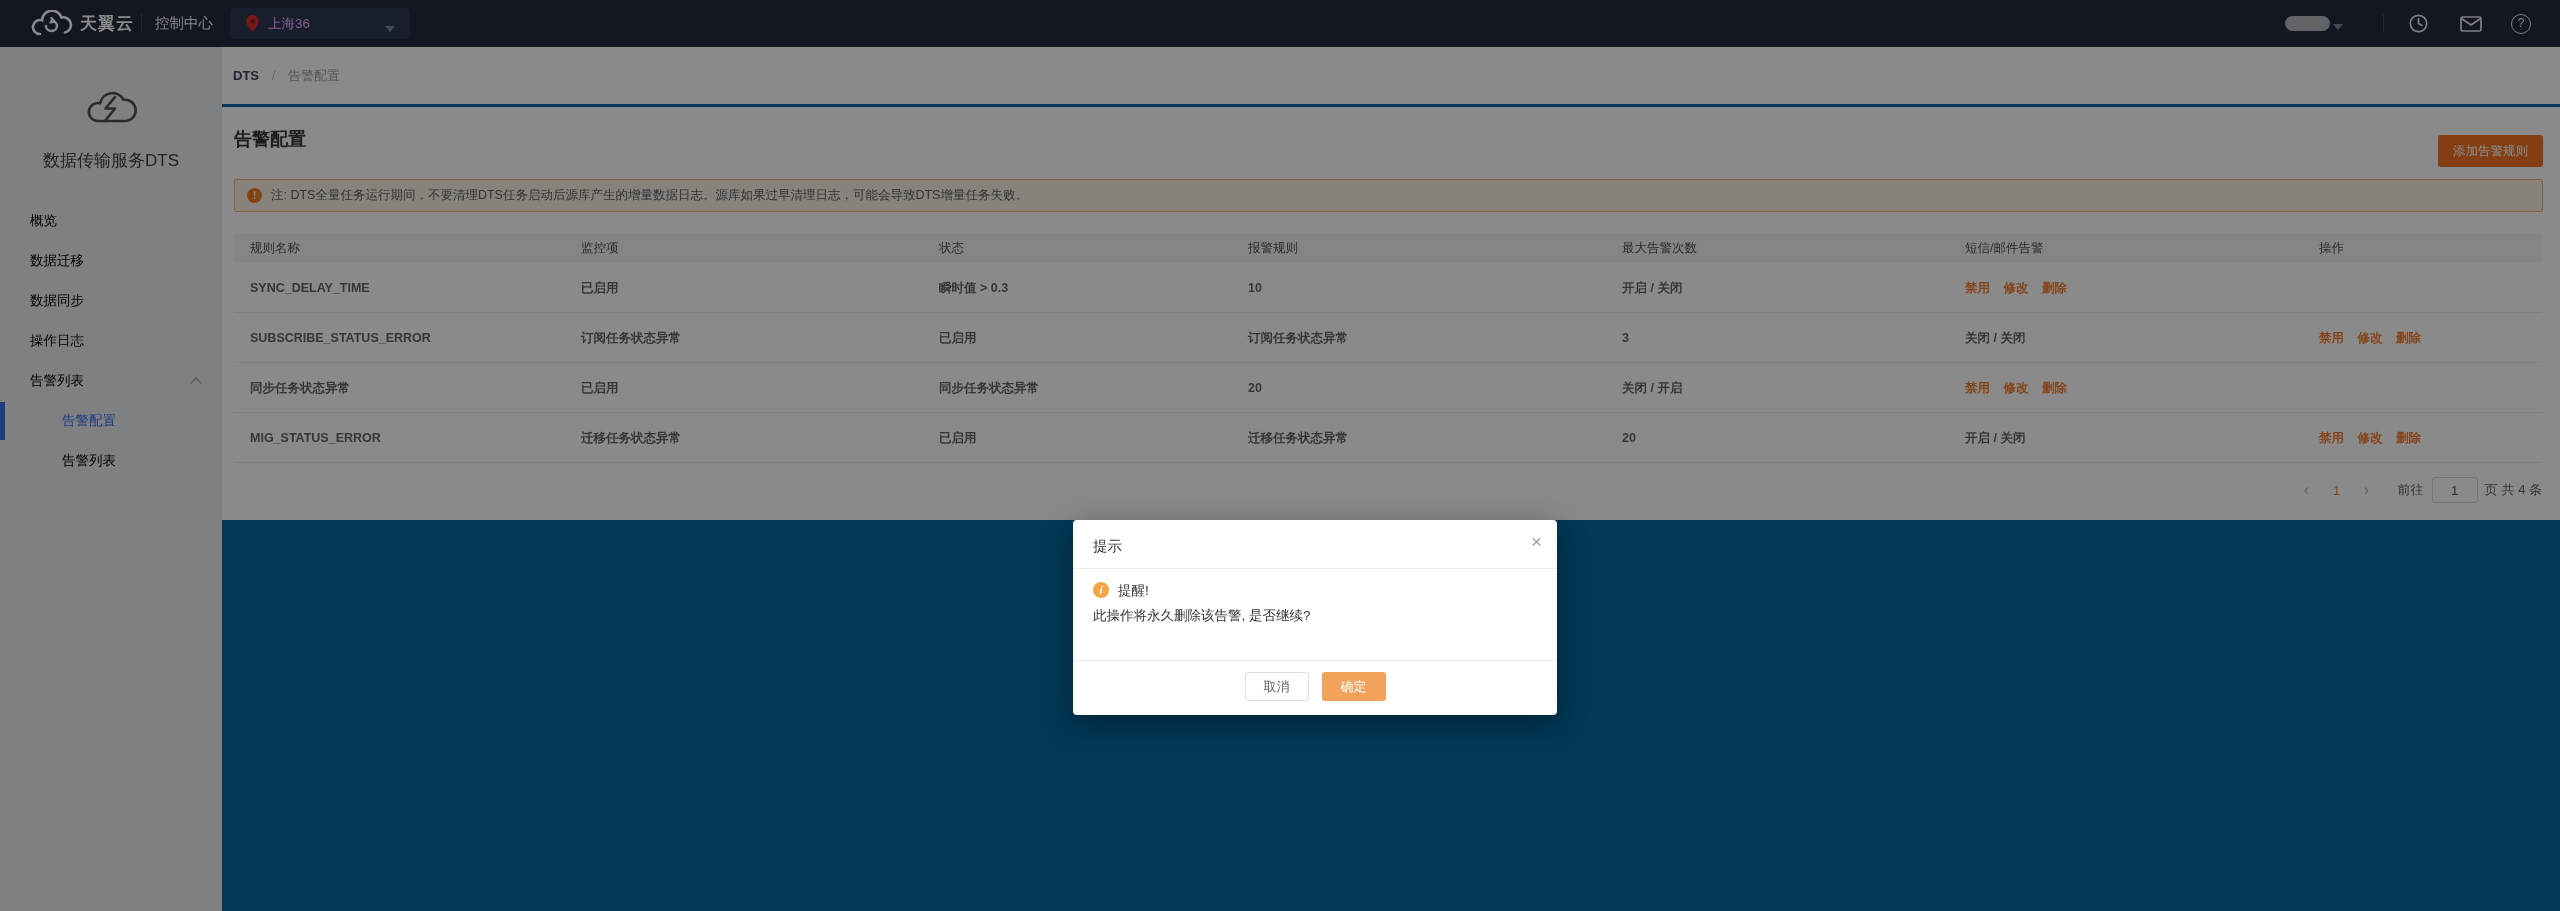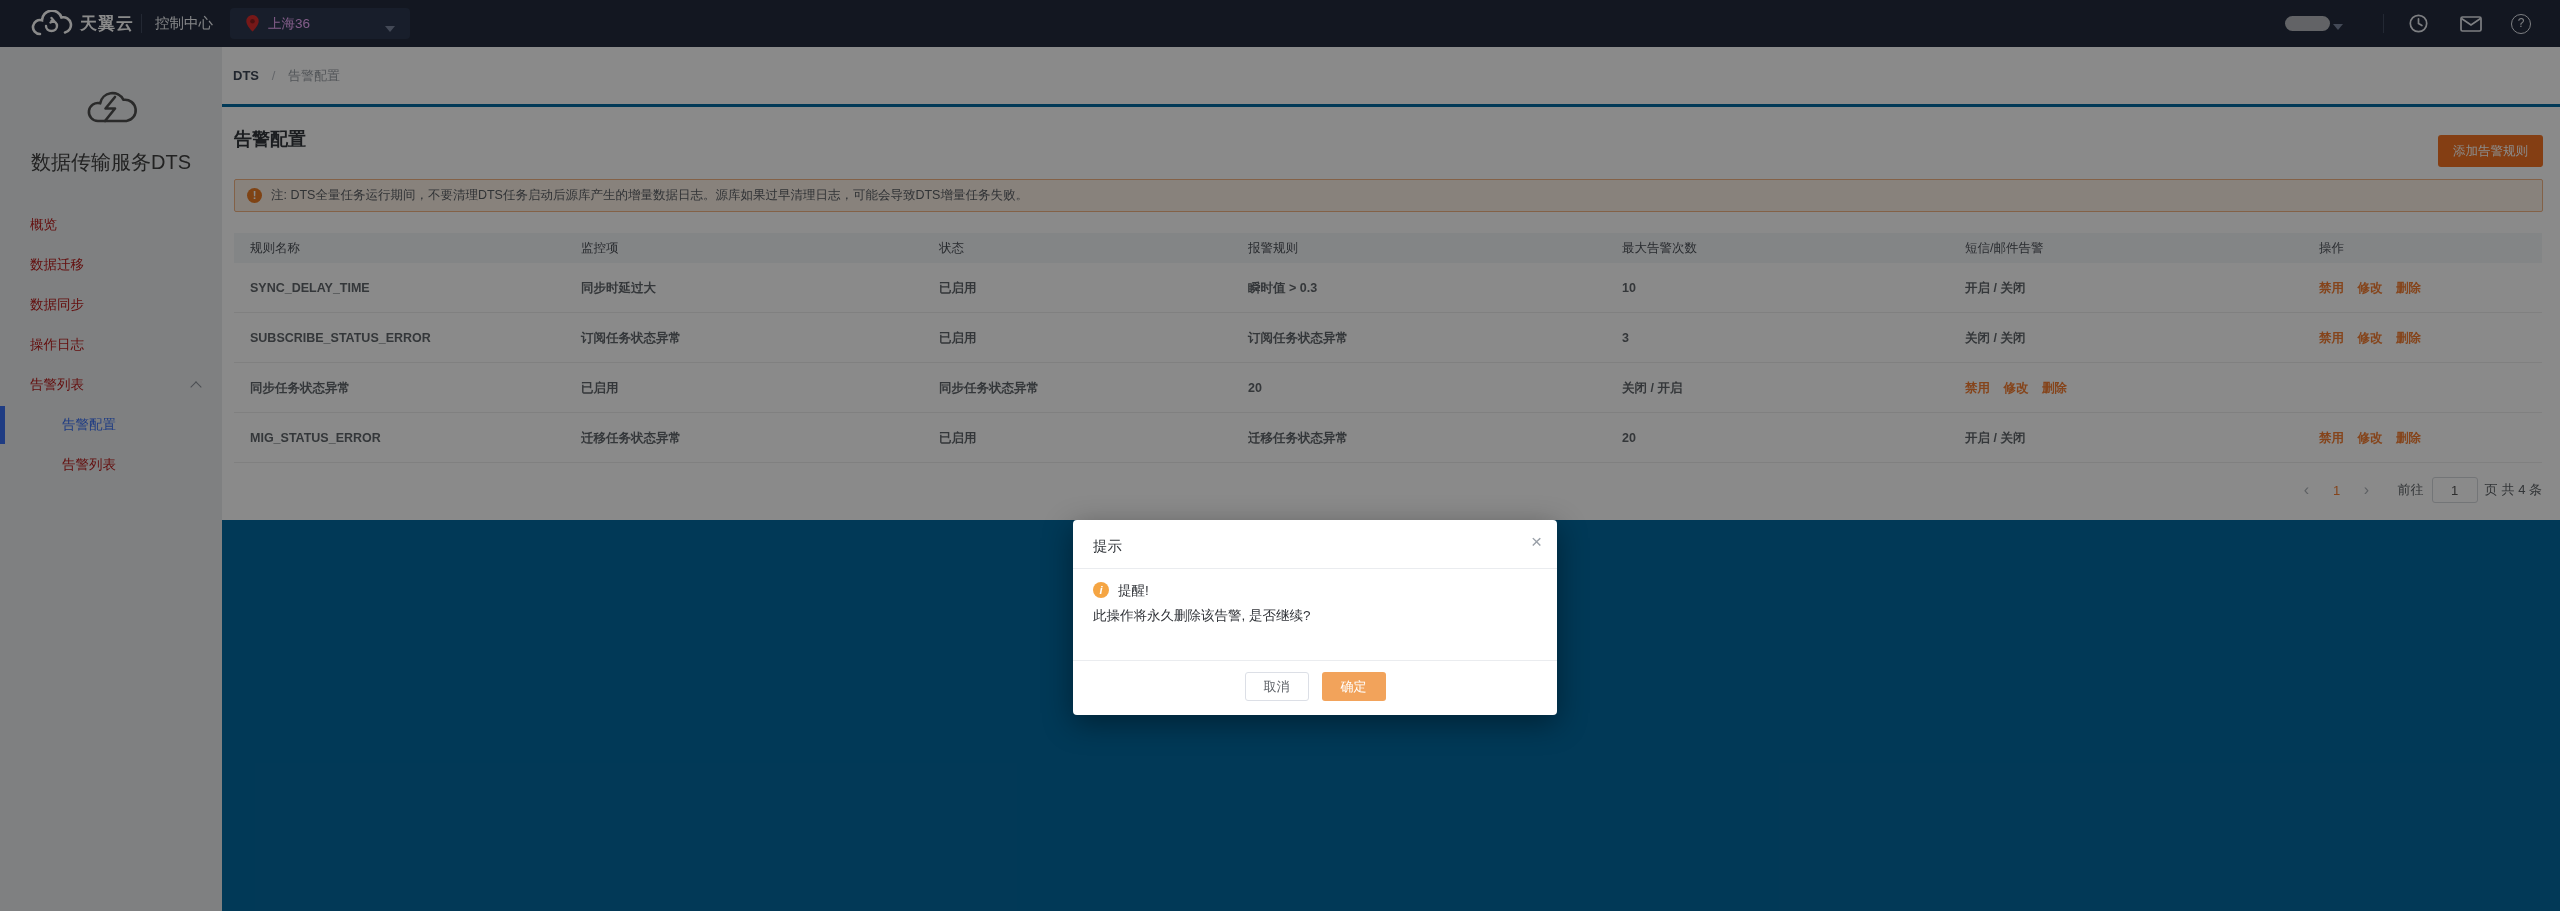--- a/index.html
+++ b/index.html
@@ -19,23 +19,23 @@
   .region-pill .caret-down { position:absolute; right:15px; top:13px; }
   .user-pill { position:absolute; right:230px; top:16px; width:45px; height:15px; border-radius:8px; background:#b5b8bd; cursor:pointer; }
   .user-caret { position:absolute; left:2333px; top:19px; }
   .nav-icon { position:absolute; top:13px; cursor:pointer; }
   .svc { left:2408px; } .mail { left:2460px; top:16px; }
   .help-circle { position:absolute; left:2511px; top:14px; width:20px; height:20px; border:1.6px solid #e8eaf0; border-radius:50%; color:#e8eaf0; font-size:12px; line-height:17px; text-align:center; cursor:pointer; }
 
   
   .sidebar { position:absolute; left:0; top:47px; width:222px; bottom:0; background:#ebedee; }
   .dts-icon-wrap { margin-top:43px; text-align:center; }
-  .sidebar-title { margin-top:17px; text-align:center; font-size:20px; color:#3f3f3f; }
+  .sidebar-title { margin-top:17px; text-align:center; font-size:17px; color:#3f3f3f; }
   .menu { list-style:none; margin-top:29px; }
-  .menu li { position:relative; height:40px; line-height:40px; padding-left:30px; font-size:13.5px; color:#b91c1c; cursor:pointer; }
+  .menu li { position:relative; height:40px; line-height:40px; padding-left:30px; font-size:13.5px; color:#000000; cursor:pointer; }
   .menu li.sub { padding-left:62px; }
   .menu li.active { color:#3a6ff2; }
   .active-bar { position:absolute; left:0; top:1px; width:5px; height:38px; background:#3a6ff2; }
   .chev-up { position:absolute; right:22px; top:18px; width:8px; height:8px; border-left:1.6px solid #8a9099; border-top:1.6px solid #8a9099; transform:rotate(45deg); }
 
   
   .main { position:absolute; left:222px; top:47px; right:0; bottom:0; background:#0369a1; }
   .breadcrumb-bar { height:57px; background:#fff; line-height:57px; padding-left:11px; font-size:13px; }
   .bc-root { color:#3e4756; font-weight:600; cursor:pointer; }
   .bc-sep { color:#b9bec4; margin:0 9px; }
@@ -160,21 +160,20 @@
         <div class="cell">监控项</div>
         <div class="cell">状态</div>
         <div class="cell">报警规则</div>
         <div class="cell">最大告警次数</div>
         <div class="cell">短信/邮件告警</div>
         <div class="cell">操作</div>
       </div>
 
       <div class="trow">
         <div class="cell">SYNC_DELAY_TIME</div>
-        <div class="cell">同步时延过大</div>
         <div class="cell">已启用</div>
         <div class="cell">瞬时值 &gt; 0.3</div>
         <div class="cell">10</div>
         <div class="cell">开启 / 关闭</div>
         <div class="cell">
           <span class="op-link">禁用</span>
           <span class="op-link">修改</span>
           <span class="op-link">删除</span>
         </div>
       </div>

